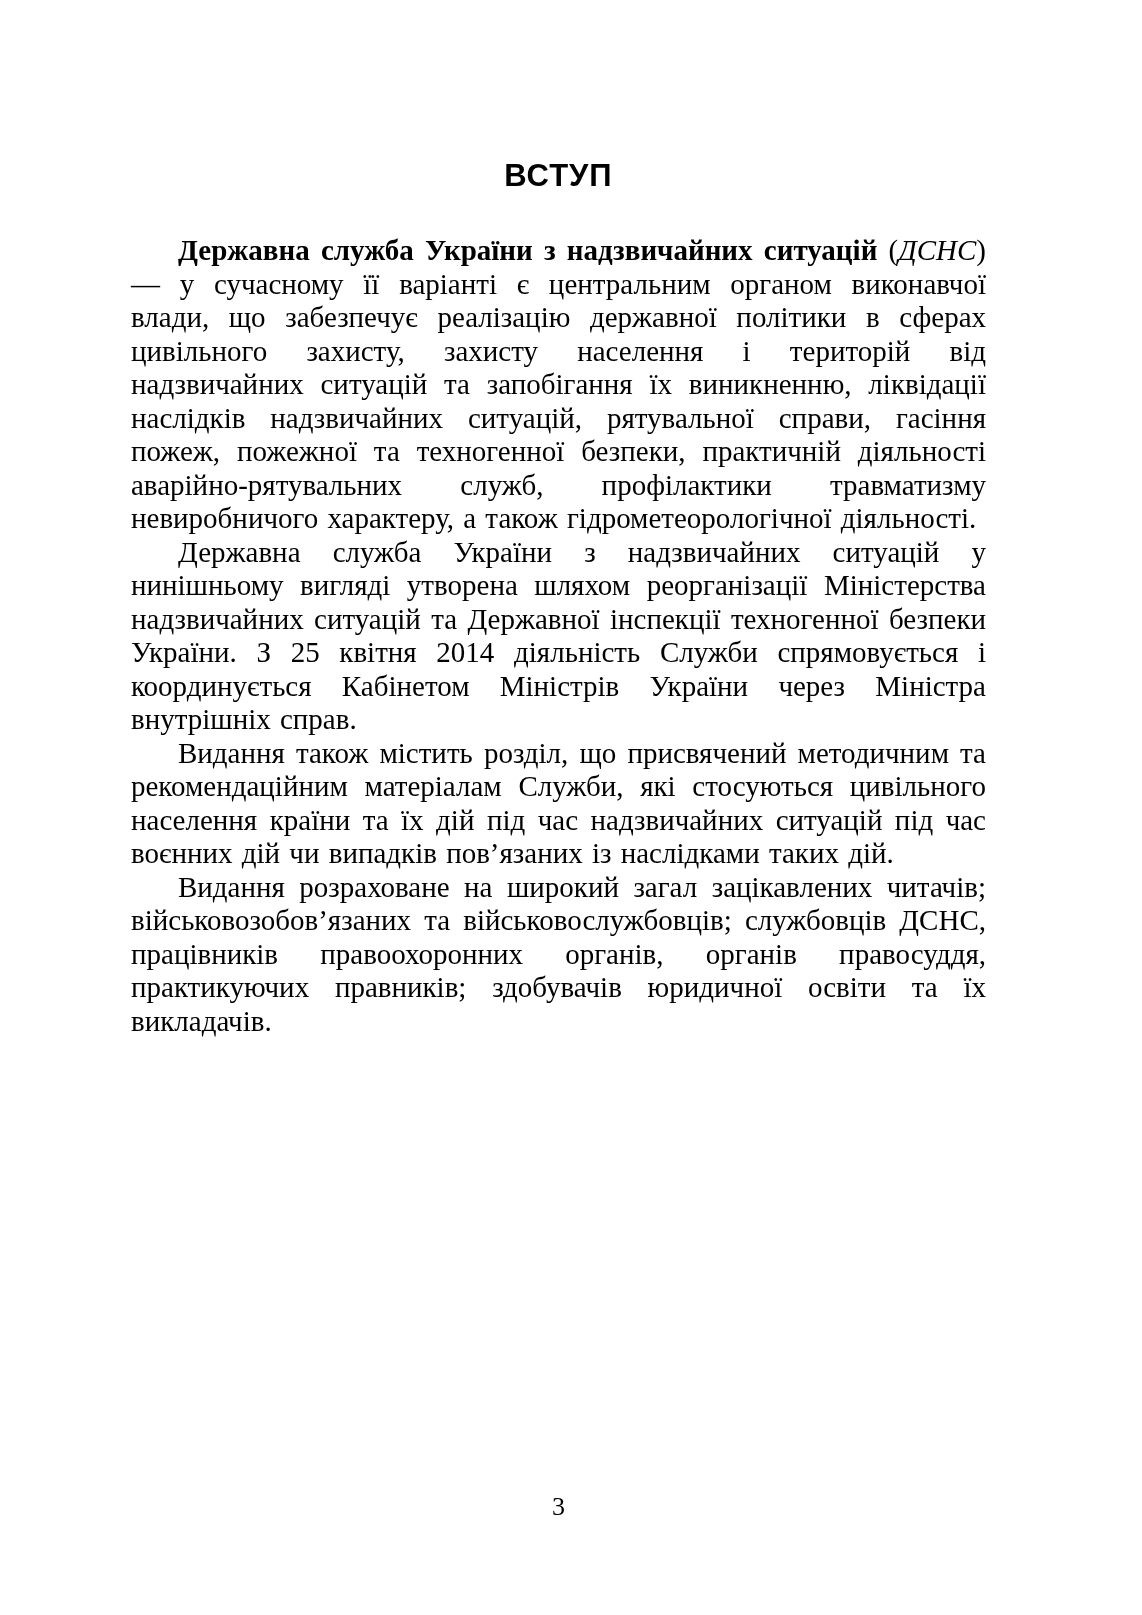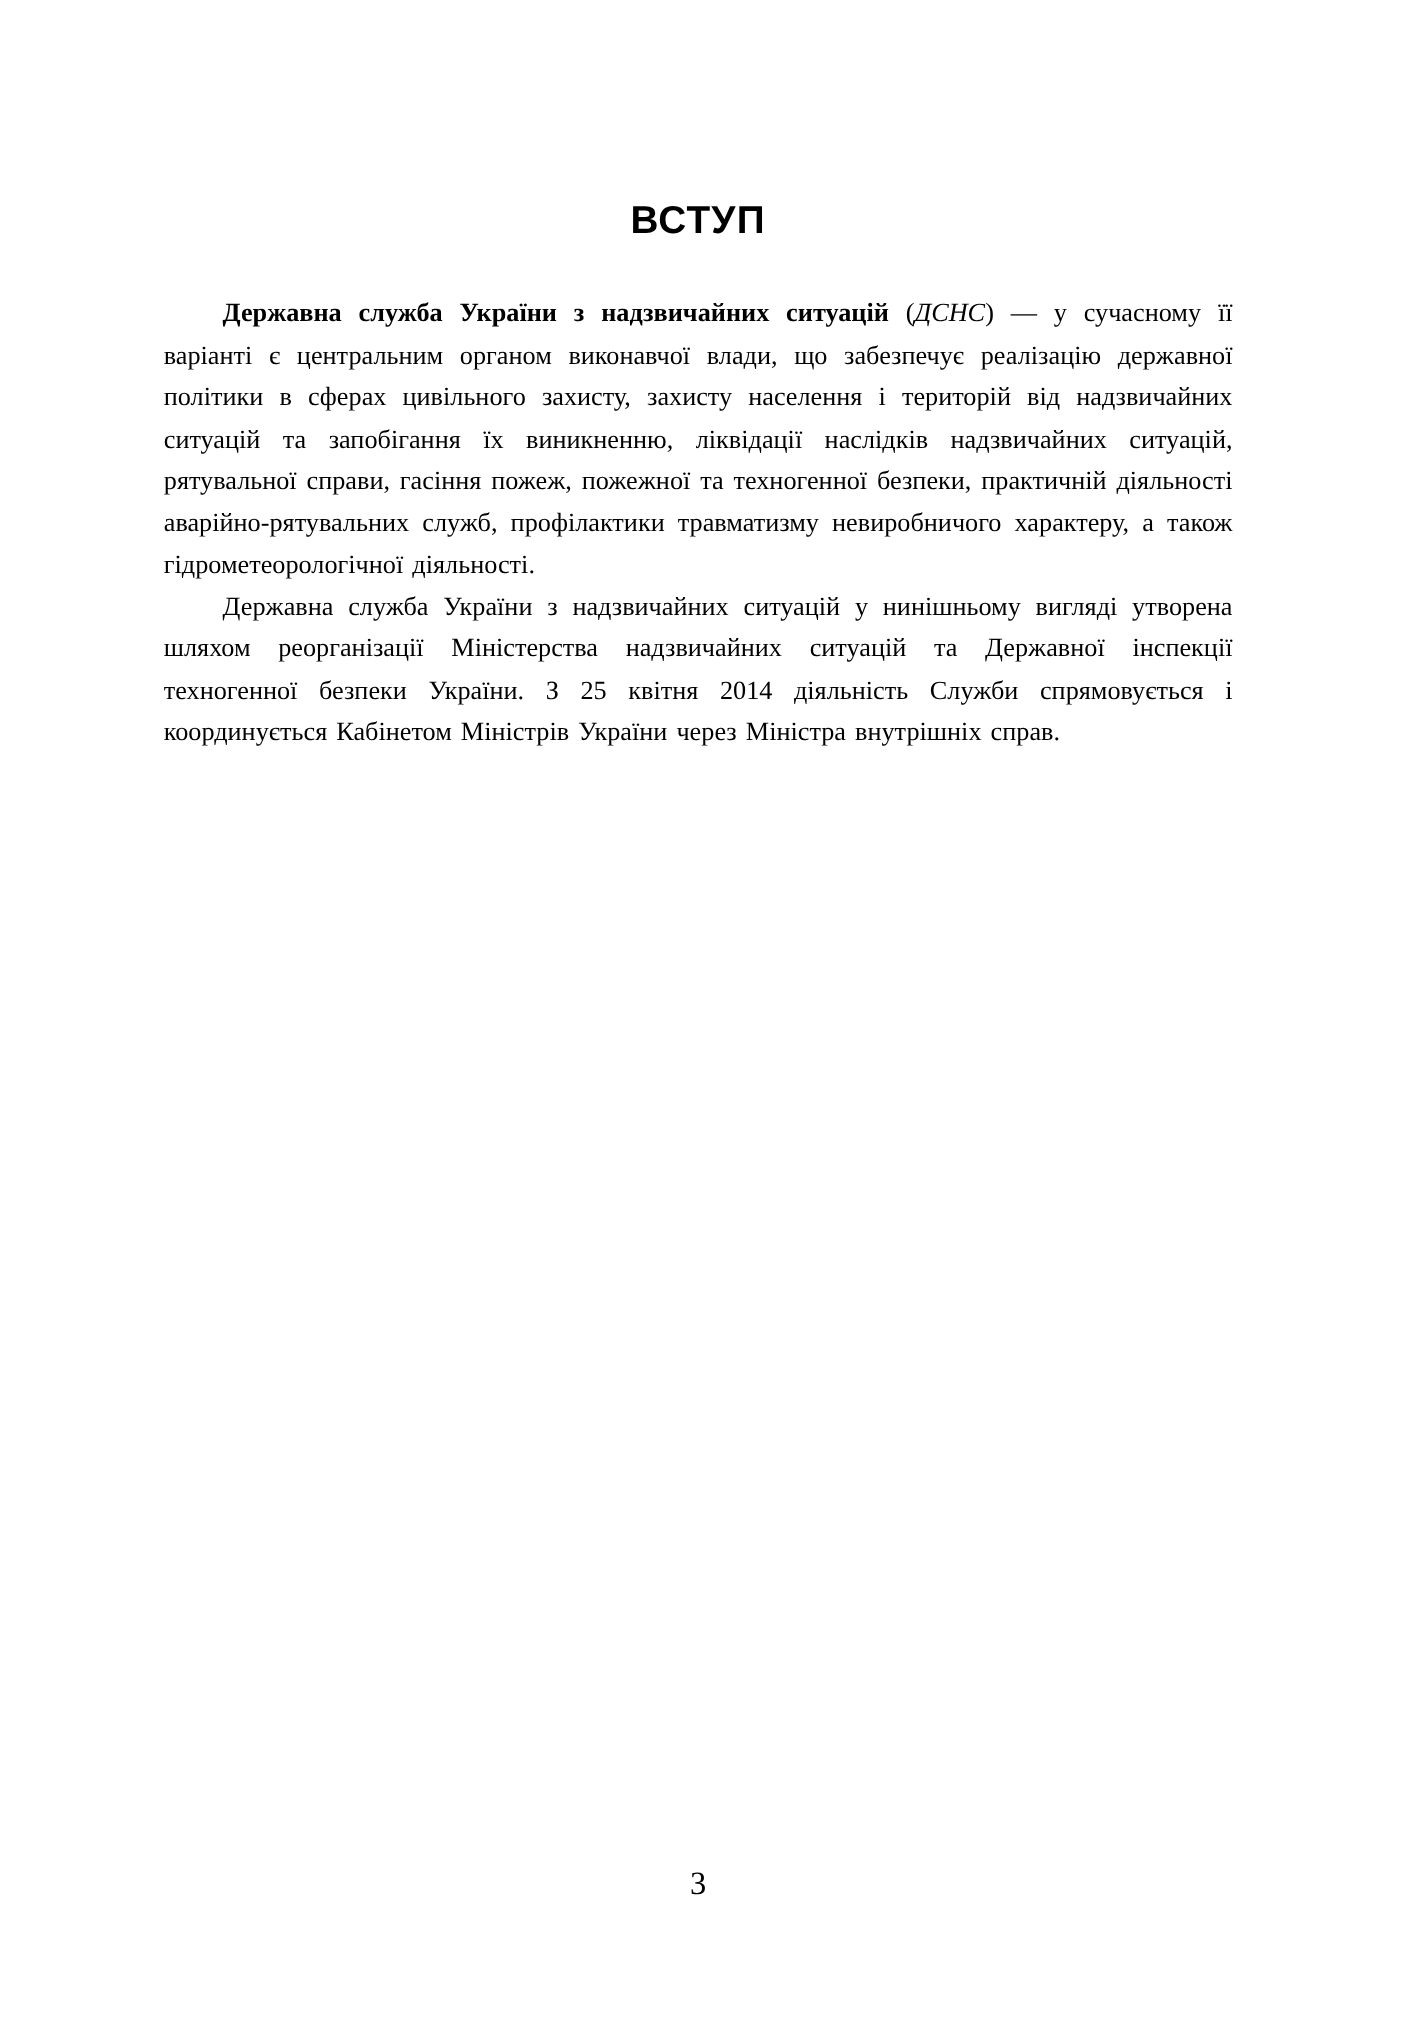--- a/index.html
+++ b/index.html
@@ -29,21 +29,21 @@
     font-weight: 700;
     font-size: 31px;
     letter-spacing: 1px;
     text-align: center;
     margin: 0 0 40px 0;
     padding: 0;
   }
   .body-text p {
     margin: 0;
     padding: 0;
-    font-size: 21px;
+    font-size: 29px;
     line-height: 33.5px;
     text-align: justify;
     text-align-last: left;
     text-indent: 47px;
     word-spacing: 2px;
   }
   .body-text p b {
     font-weight: 700;
   }
   .body-text p i {
@@ -66,19 +66,21 @@
 
   <h1 class="doc-title">ВСТУП</h1>
 
   <div class="body-text">
 
     <p><b>Державна служба України з надзвичайних ситуацій</b><span> (</span><i>ДСНС</i><span>) — у сучасному її варіанті є центральним органом виконавчої влади, що забезпечує реалізацію державної політики в сферах цивільного захисту, захисту населення і територій від надзвичайних ситуацій та запобігання їх виникненню, ліквідації наслідків надзвичайних ситуацій, рятувальної справи, гасіння пожеж, пожежної та техногенної безпеки, практичній діяльності аварійно-рятувальних служб, профілактики травматизму невиробничого характеру, а також гідрометеорологічної діяльності.</span></p>
 
     <p>Державна служба України з надзвичайних ситуацій у нинішньому вигляді утворена шляхом реорганізації Міністерства надзвичайних ситуацій та Державної інспекції техногенної безпеки України. З 25 квітня 2014 діяльність Служби спрямовується і координується Кабінетом Міністрів України через Міністра внутрішніх справ.</p>
 
 
+    <p>Видання також містить розділ, що присвячений методичним та рекомендаційним матеріалам Служби, які стосуються цивільного населення країни та їх дій під час надзвичайних ситуацій під час воєнних дій чи випадків пов’язаних із наслідками таких дій.</p>
 
+    <p>Видання розраховане на широкий загал зацікавлених читачів; військовозобов’язаних та військовослужбовців; службовців ДСНС, працівників правоохоронних органів, органів правосуддя, практикуючих правників; здобувачів юридичної освіти та їх викладачів.</p>
 
   </div>
 
 </div>
 
 <div class="page-number">3</div>
 
 </body></html>

